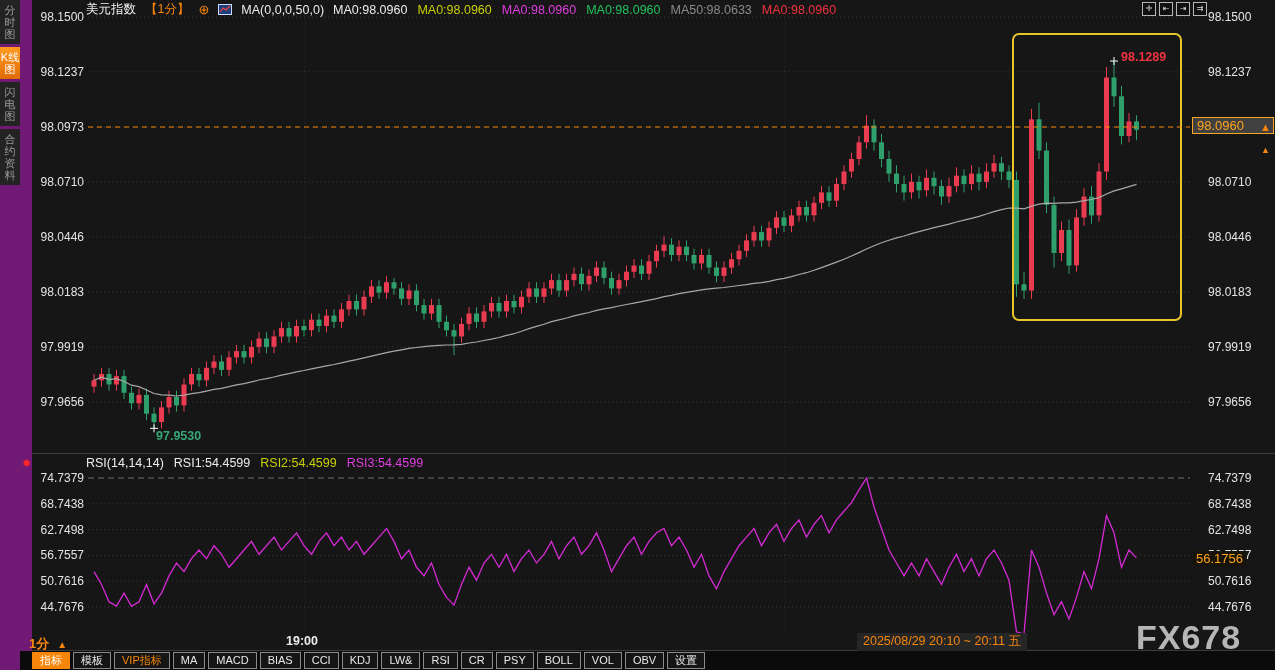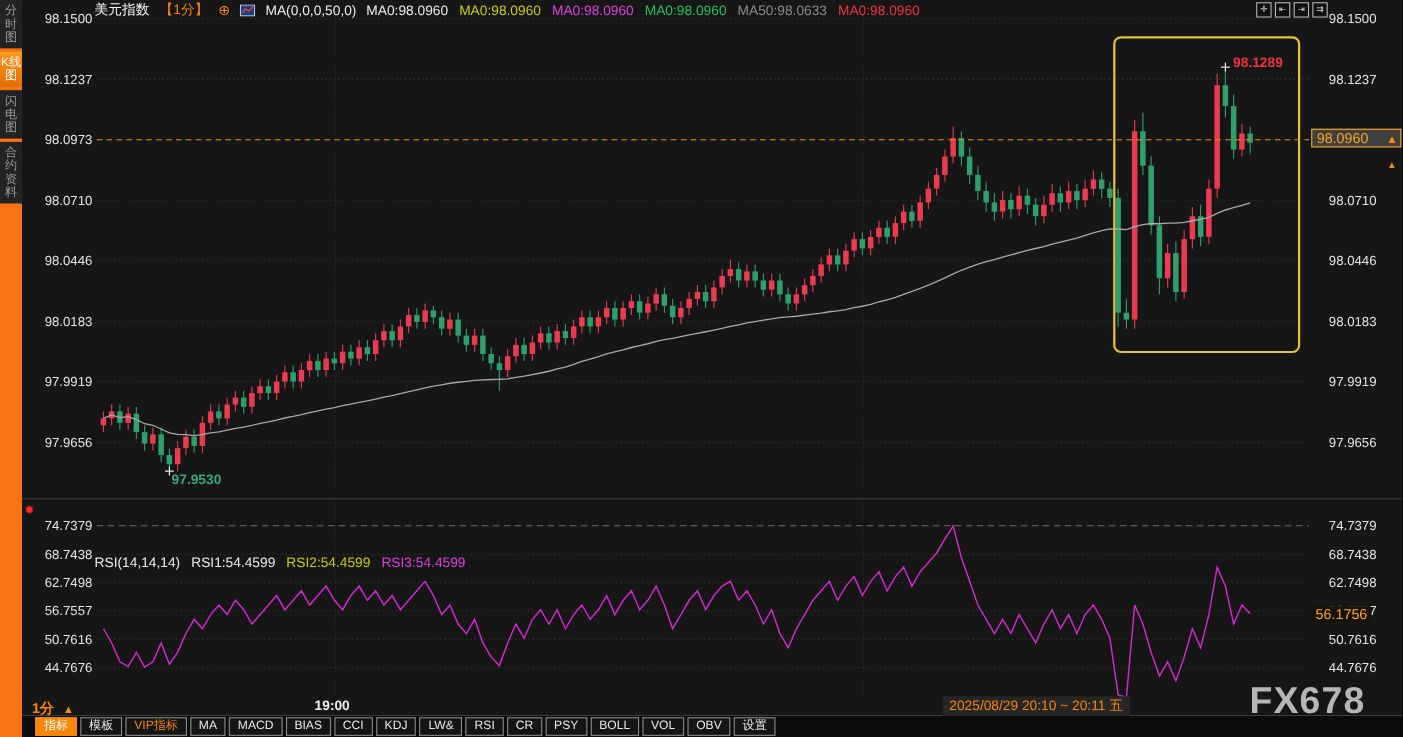--- a/index.html
+++ b/index.html
@@ -1,20 +1,20 @@
 <!DOCTYPE html>
 <html><head>
 <meta charset="utf-8">
 <style>
   html,body{margin:0;padding:0;background:#000;}
   .app{position:relative;width:1275px;height:670px;background:#161616;overflow:hidden;
        font-family:"Liberation Sans",sans-serif;color:#ddd;}
   svg#plot{position:absolute;left:0;top:0;}
   
-  .sidebar{position:absolute;left:0;top:0;width:20px;height:670px;background:#f97316;z-index:5;}
+  .sidebar{position:absolute;left:0;top:0;width:32px;height:670px;background:#701a75;z-index:5;}
   .side-item{width:20px;padding:4px 0;margin-bottom:3px;background:#232323;color:#9a9a9a;
              font-size:11px;line-height:12px;text-align:center;word-break:break-all;cursor:pointer;}
   .side-item.active{background:linear-gradient(#ff9a1f,#e06c05);color:#fff;}
   
   .hdr{position:absolute;left:86px;top:1px;display:flex;gap:9px;align-items:center;
        font-size:12.5px;white-space:nowrap;z-index:6;}
   .hdr .title{color:#f2f2f2;}
   .hdr .tf{color:#f7860b;text-align:center;}
   .hdr .plus{color:#f7860b;font-size:13px;}
   .controls{position:absolute;left:1142px;top:2px;display:flex;gap:3px;z-index:6;}
@@ -31,21 +31,21 @@
   
   .price-badge{position:absolute;left:1192px;top:117px;width:76px;height:15px;border:1px solid #fca622;
                color:#ffa41b;font-size:13px;line-height:15px;padding-left:4px;background:#404040;z-index:6;}
   .rsi-badge{position:absolute;left:1193px;top:551px;color:#ffa41b;font-size:13px;background:#171309;
              padding:0 3px;z-index:6;}
   .arrow-up1{position:absolute;left:1260px;top:121px;color:#f7860b;font-size:11px;z-index:6;}
   .arrow-up2{position:absolute;left:1261px;top:145px;color:#f7860b;font-size:9px;z-index:6;}
   .anno-high{position:absolute;left:1121px;top:50px;color:#f0333f;font-weight:bold;font-size:12.5px;z-index:6;}
   .anno-low{position:absolute;left:156px;top:429px;color:#35a678;font-weight:bold;font-size:12.5px;z-index:6;text-align:center;}
   
-  .rsi-hdr{position:absolute;left:86px;top:456px;display:flex;gap:10px;font-size:12.5px;z-index:6;white-space:nowrap;margin-top:48px;}
+  .rsi-hdr{position:absolute;left:86px;top:456px;display:flex;gap:10px;font-size:12.5px;z-index:6;white-space:nowrap;}
   .rsi-sun{position:absolute;left:22px;top:457px;color:#ff2626;font-size:11px;z-index:6;cursor:pointer;}
   
   .t19{position:absolute;left:286px;top:634px;font-size:12.5px;font-weight:bold;color:#ececec;z-index:6;}
   .t20{position:absolute;left:766px;top:634px;font-size:12.5px;font-weight:bold;color:#ececec;z-index:6;margin-top:36px;}
   .session{position:absolute;left:857px;top:633px;height:27px;line-height:17px;background:#262626;
            color:#f7860b;font-size:12.5px;padding:0 6px;z-index:6;}
   .interval{position:absolute;left:29px;top:635px;color:#f7860b;font-weight:bold;font-size:13px;z-index:6;cursor:pointer;}
   .interval .arr{margin-left:8px;font-size:10px;}
   .watermark{position:absolute;left:1136px;top:618px;font-size:34px;font-weight:bold;
              letter-spacing:1px;color:#b4b6b8;z-index:6;text-align:center;}

